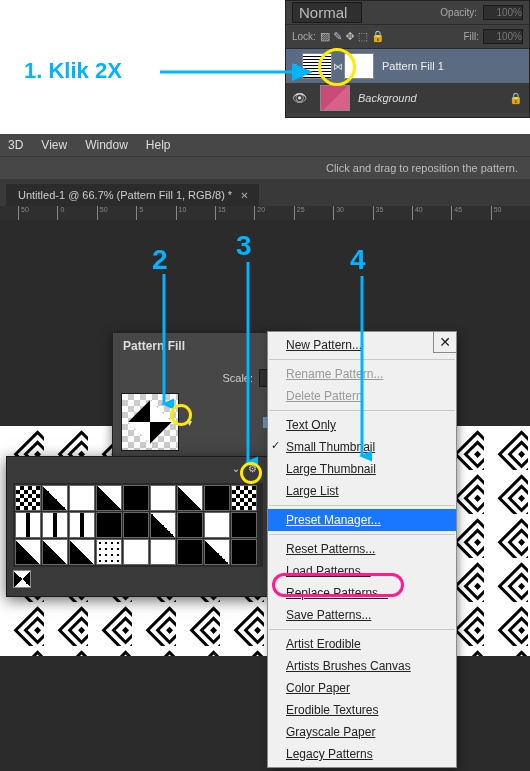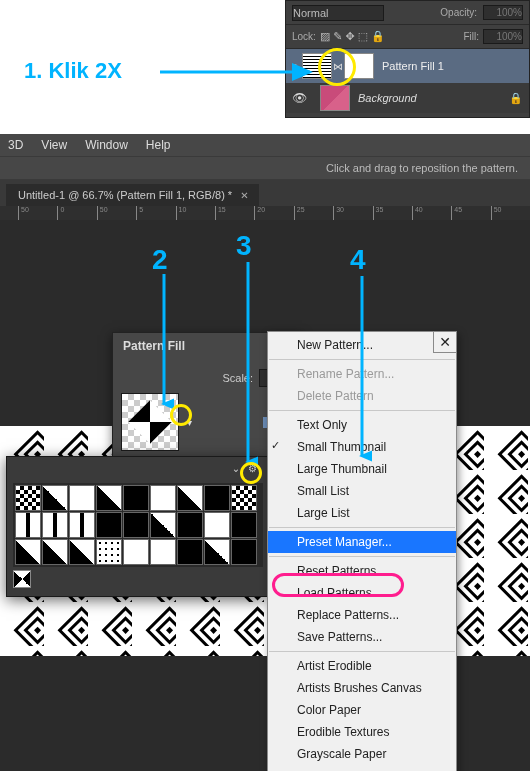--- a/index.html
+++ b/index.html
@@ -22,21 +22,21 @@
     height: 118px;
     background: #3f3f3f;
     border: 1px solid #222;
   }
   .lp-row1 {
     display: flex; align-items: center; height: 24px;
     padding: 0 6px; gap: 6px; border-bottom: 1px solid #2a2a2a;
   }
   .lp-blend {
     background: #2f2f2f; border: 1px solid #1a1a1a; color: #bbb;
-    padding: 1px 0; font-size: 11px; width: 92px;
+    padding: 1px 6px; font-size: 15px; width: 70px;
   }
   .lp-label { color: #aaa; font-size: 10px; }
   .lp-pct {
     background: #2f2f2f; border: 1px solid #1a1a1a; color: #777;
     padding: 1px 0; font-size: 10px; width: 40px; text-align: right;
   }
   .lp-row2 {
     display: flex; align-items: center; height: 24px;
     padding: 0 6px; gap: 4px; border-bottom: 1px solid #2a2a2a;
   }
@@ -233,22 +233,23 @@
     width: 190px;
     background: #f0f0f0;
     border: 1px solid #8a8a8a;
     box-shadow: 2px 3px 8px rgba(0,0,0,0.4);
     z-index: 20;
     font-size: 12px;
     color: #222;
     padding: 2px 0;
   }
   .ctx-menu .it {
-    padding: 4px 29px;
+    padding: 4px 18px;
     position: relative;
+    text-decoration: underline;
   }
   .ctx-menu .it.dis { color: #9a9a9a; }
   .ctx-menu .it.hl {
     background: #1976ff; color: #fff;
   }
   .ctx-menu .sep {
     border-top: 1px solid #c8c8c8;
     margin: 3px 1px;
   }
   .ctx-menu .chk::before {
@@ -450,21 +451,20 @@
     <div class="ctx-menu">
       <div class="ctx-close">✕</div>
       <div class="it">New Pattern...</div>
       <div class="sep"></div>
       <div class="it dis">Rename Pattern...</div>
       <div class="it dis">Delete Pattern</div>
       <div class="sep"></div>
       <div class="it">Text Only</div>
       <div class="it chk">Small Thumbnail</div>
       <div class="it">Large Thumbnail</div>
-      <div class="it">Small List</div>
       <div class="it">Large List</div>
       <div class="sep"></div>
       <div class="it hl">Preset Manager...</div>
       <div class="sep"></div>
       <div class="it">Reset Patterns...</div>
       <div class="it">Load Patterns...</div>
       <div class="it">Replace Patterns...</div>
       <div class="it">Save Patterns...</div>
       <div class="sep"></div>
       <div class="it">Artist Erodible</div>

